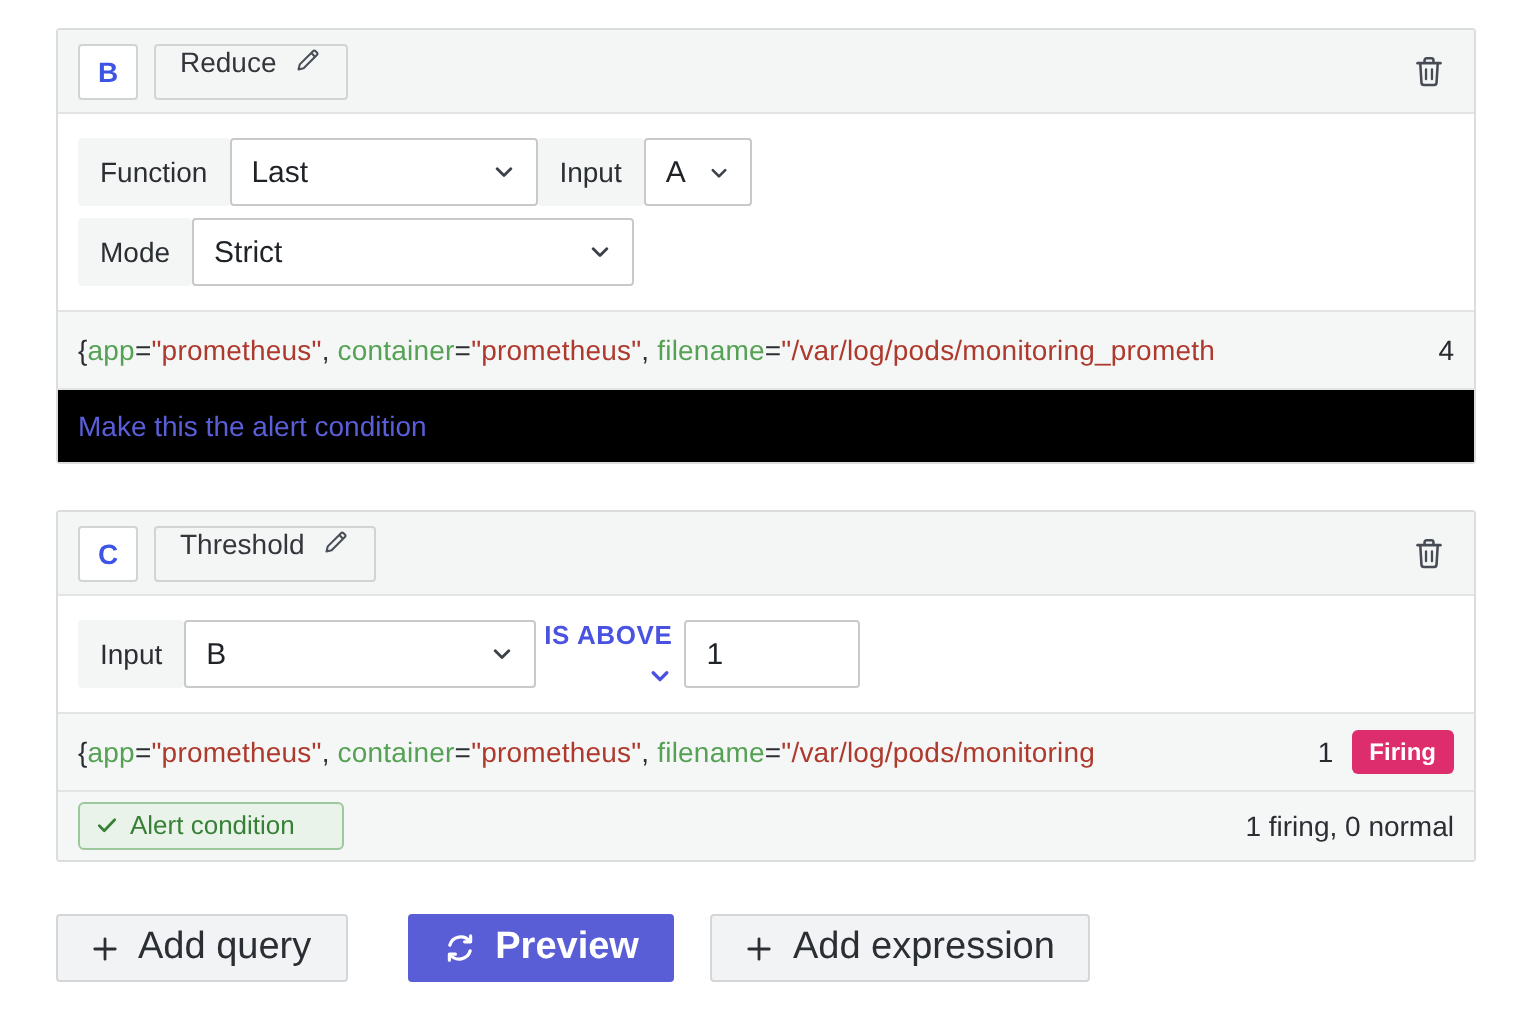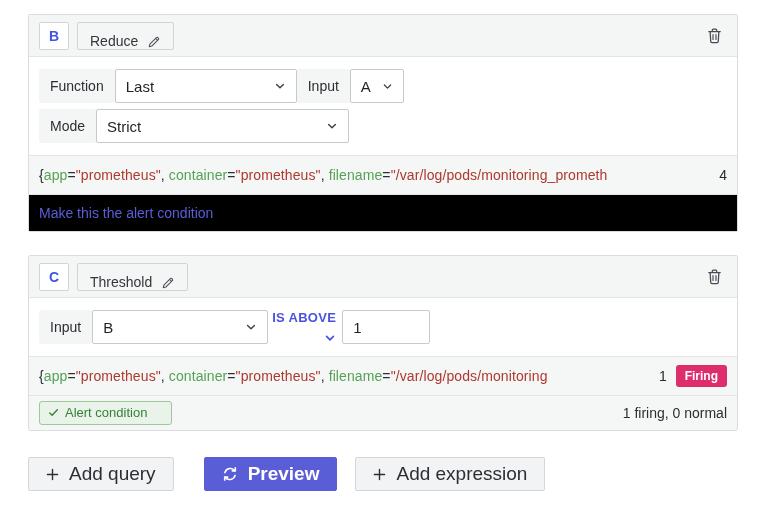--- a/index.html
+++ b/index.html
@@ -33,21 +33,21 @@
     display: flex; align-items: center; justify-content: center;
     background: #fff;
     border: 1px solid #d2d3d5;
     border-radius: 2px;
     color: #3e54e4;
     font-weight: 700;
     font-size: 14px;
     cursor: default;
   }
   .title-box {
-    display: flex; align-items: flex-end; gap: 9px;
+    display: flex; align-items: flex-start; gap: 9px;
     height: 28px;
     padding: 0 12px;
     border: 1px solid #d2d3d5;
     border-radius: 2px;
     font-size: 14px;
     color: #33373c;
     cursor: pointer;
     background: transparent;
   }
   .trash-btn {
@@ -80,23 +80,23 @@
     border: 1px solid #c8c9cb;
     border-radius: 2px;
     background: #fff;
     display: flex; align-items: center; justify-content: space-between;
     gap: 6px;
     padding: 0 10px;
     font-size: 15px;
     color: #1f2327;
     cursor: pointer;
   }
-  .sel-function { width: 182px; }
+  .sel-function { width: 154px; }
   .sel-input-a  { width: 54px; }
-  .sel-mode     { width: 253px; }
+  .sel-mode     { width: 221px; }
   .sel-input-b  { width: 176px; }
 
   .operator-btn {
     display: flex; align-items: flex-end; gap: 7px;
     background: none; border: none; cursor: pointer;
     font-family: "Liberation Sans", sans-serif;
     font-size: 13px;
     font-weight: 700;
     letter-spacing: 0.3px;
     color: #4a53e1;

